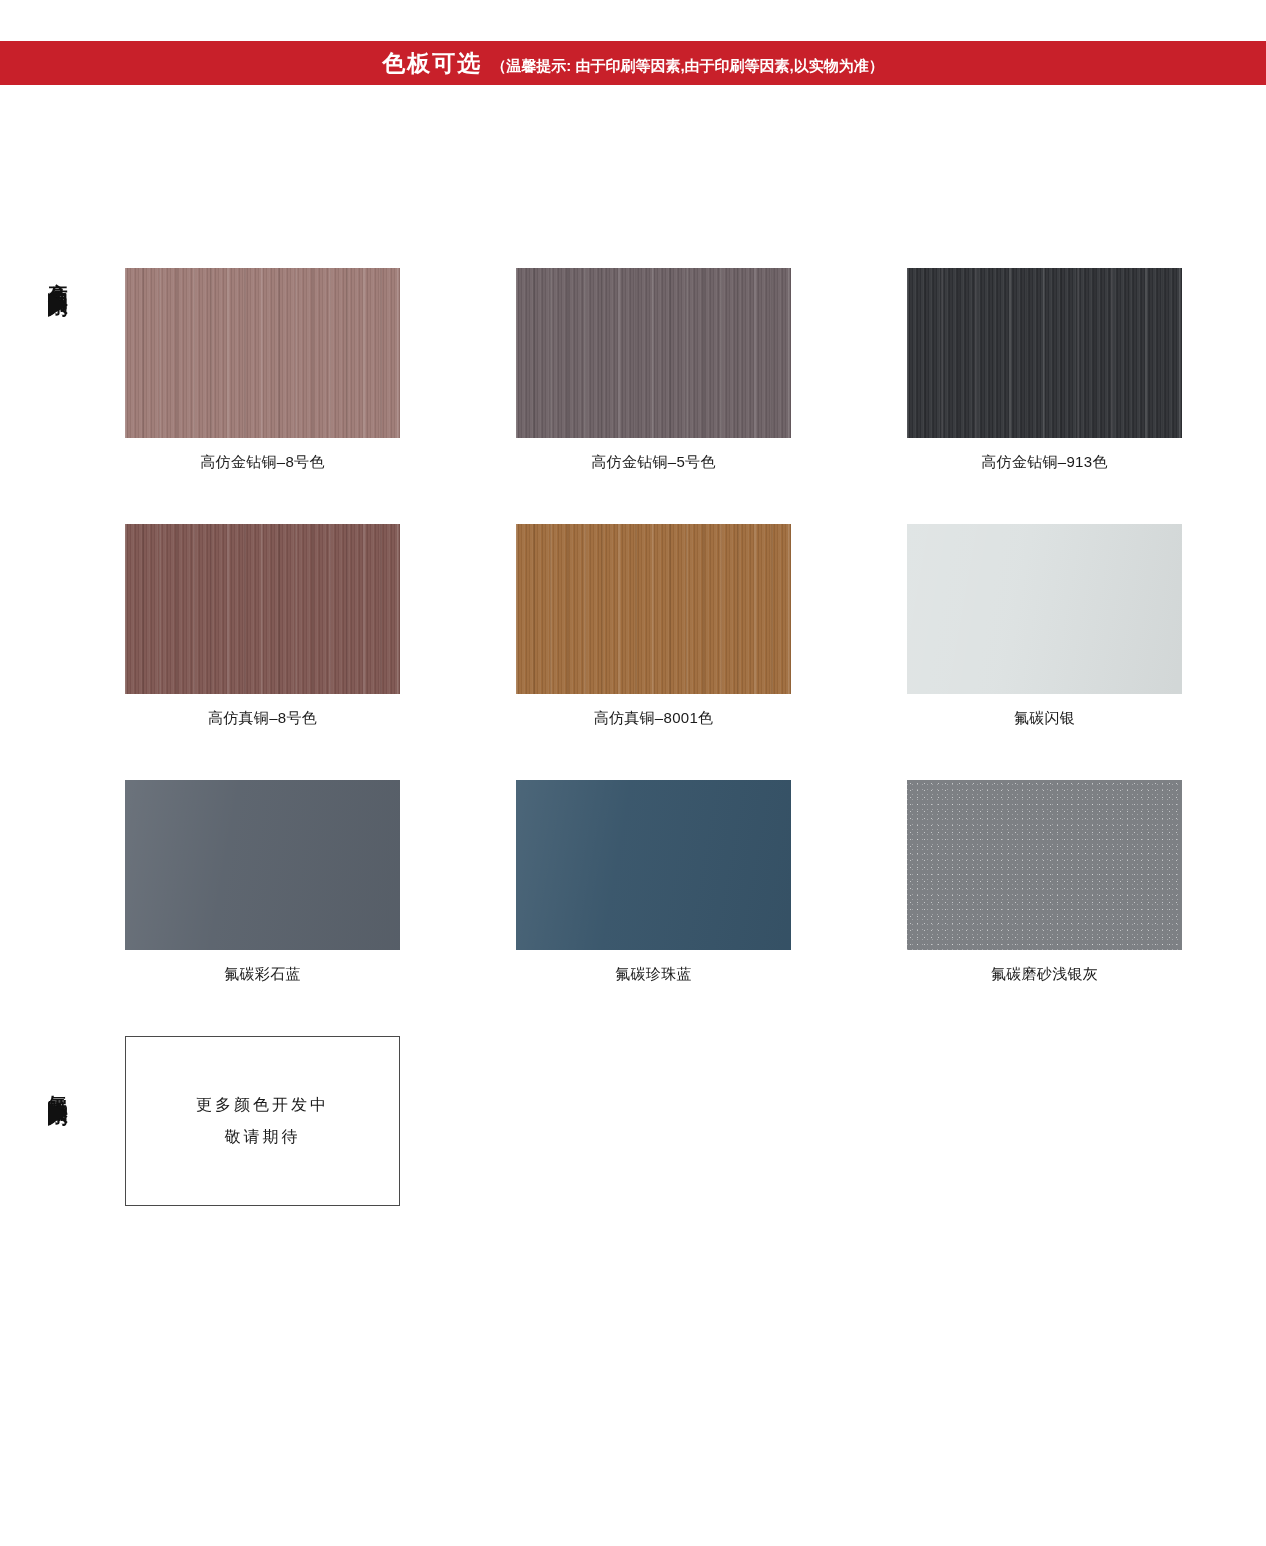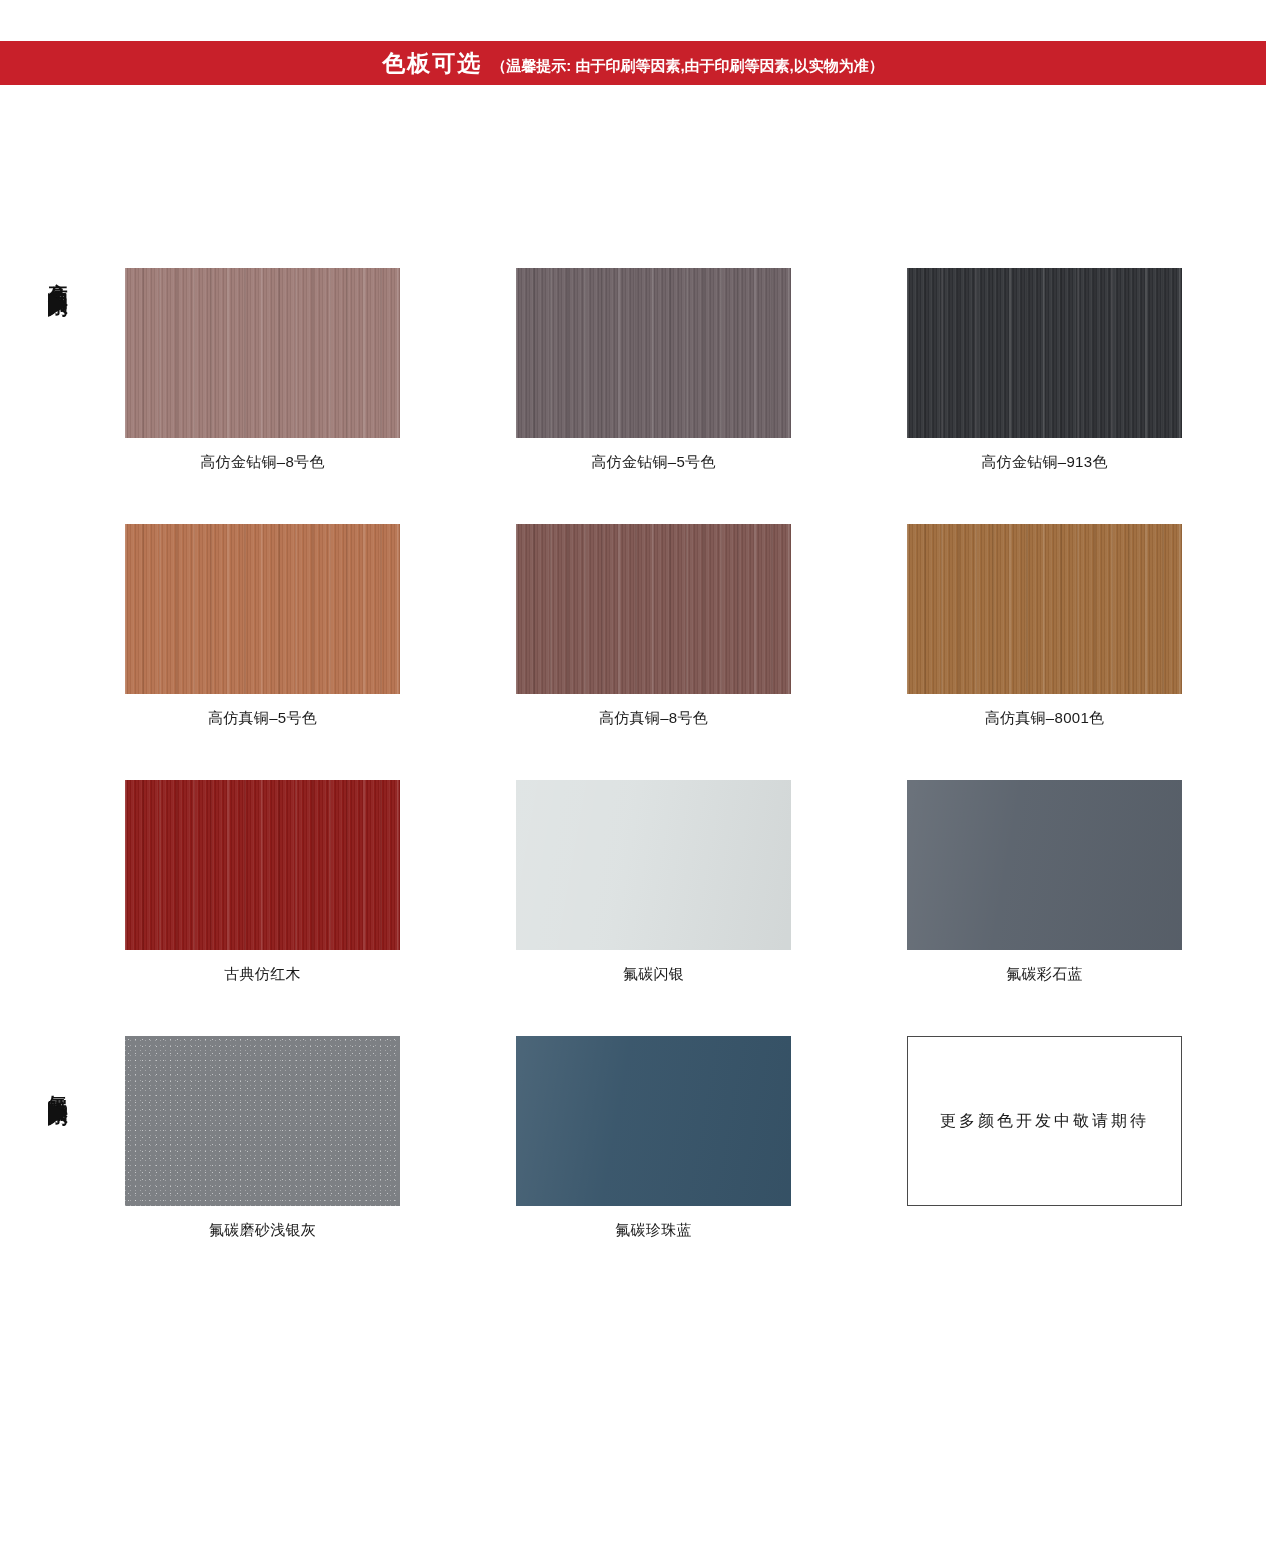--- a/index.html
+++ b/index.html
@@ -121,21 +121,21 @@
       radial-gradient(rgba(255,255,255,0.55) 0.6px, transparent 0.7px),
       radial-gradient(rgba(255,255,255,0.30) 0.5px, transparent 0.6px),
       radial-gradient(rgba(0,0,0,0.28) 0.6px, transparent 0.7px),
       radial-gradient(rgba(0,0,0,0.16) 0.5px, transparent 0.6px);
     background-size:7px 7px, 5px 5px, 6px 6px, 4px 4px;
     background-position:0 0, 3px 2px, 2px 4px, 1px 1px;
   }
   .swatch.bordered {
     background:#ffffff;
     border:1.5px solid #4a4a4a;
-    display:flex; 
+    display:flex; flex-direction:column;
     align-items:center; justify-content:center;
   }
   .placeholder-line {
     font-size:16px; color:#1a1a1a; line-height:2.0; letter-spacing:3px;
   }
   .caption {
     margin-top:15px;
     text-align:center;
     font-size:15px; color:#1a1a1a;
     letter-spacing:0.3px;
@@ -172,50 +172,42 @@
       </div>
       <div class="cell">
         <div class="swatch grain" style="background-color: rgb(107, 95, 99);"></div>
         <div class="caption">高仿金钻铜–5号色</div>
       </div>
       <div class="cell">
         <div class="swatch grain" style="background-color: rgb(46, 48, 52);"></div>
         <div class="caption">高仿金钻铜–913色</div>
       </div>
       <div class="cell">
-        <div class="swatch grain" style="background-color: rgb(181, 113, 78);"></div>
-        <div class="caption">高仿真铜–5号色</div>
-      </div>
-      <div class="cell">
         <div class="swatch grain" style="background-color: rgb(125, 85, 80);"></div>
         <div class="caption">高仿真铜–8号色</div>
       </div>
       <div class="cell">
         <div class="swatch grain" style="background-color: rgb(158, 107, 60);"></div>
         <div class="caption">高仿真铜–8001色</div>
       </div>
       <div class="cell">
-        <div class="swatch grain" style="background-color: rgb(140, 26, 24);"></div>
-        <div class="caption">古典仿红木</div>
-      </div>
-      <div class="cell">
         <div class="swatch satin" style="background-color: rgb(221, 226, 226);"></div>
         <div class="caption">氟碳闪银</div>
       </div>
       <div class="cell">
         <div class="swatch satin" style="background-color: rgb(91, 99, 109);"></div>
         <div class="caption">氟碳彩石蓝</div>
       </div>
       <div class="cell">
+        <div class="swatch satin" style="background-color: rgb(56, 85, 106);"></div>
+        <div class="caption">氟碳珍珠蓝</div>
+      </div>
+      <div class="cell">
         <div class="swatch speckle" style="background-color: rgb(125, 128, 132);"></div>
         <div class="caption">氟碳磨砂浅银灰</div>
-      </div>
-      <div class="cell">
-        <div class="swatch satin" style="background-color: rgb(56, 85, 106);"></div>
-        <div class="caption">氟碳珍珠蓝</div>
       </div>
       <div class="cell">
         <div class="swatch bordered">
           <div class="placeholder-line">更多颜色开发中</div>
           <div class="placeholder-line">敬请期待</div>
         </div>
       </div>
     </div>
 
 </div>

